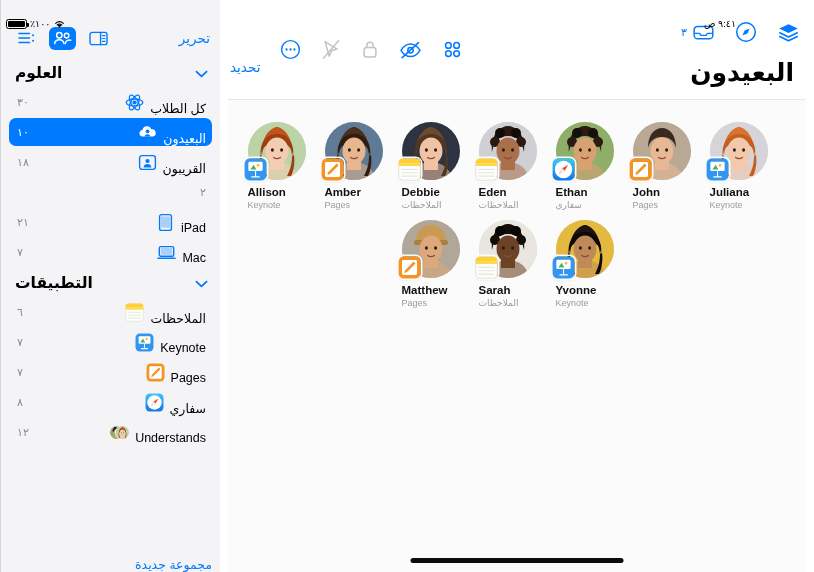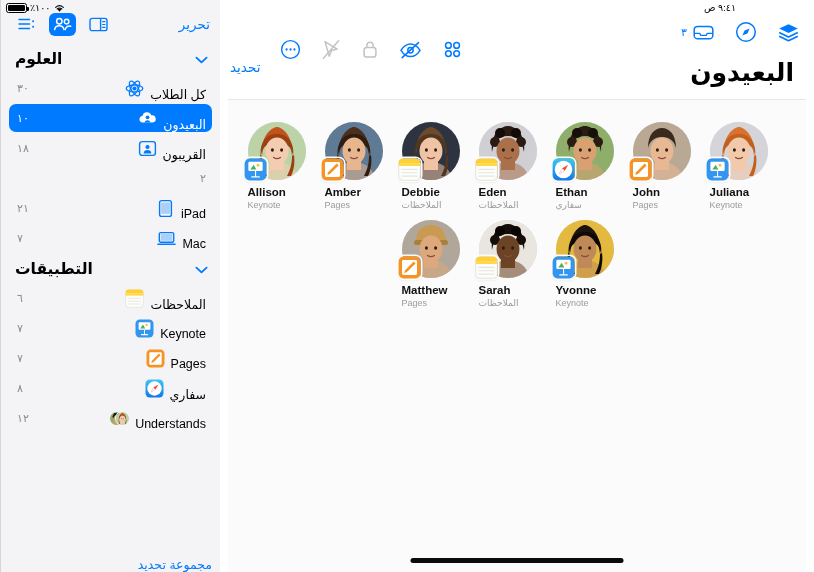--- a/index.html
+++ b/index.html
@@ -13,21 +13,21 @@
     position: relative;
     width: 814px; height: 572px;
     display: flex;
     flex-direction: row;
     background: #ffffff;
   }
 
   
   .statusbar {
     position: absolute;
-    top: 0; left: 0;
+    top: 16px; left: 0;
     width: 744px; height: 18px;
     z-index: 50;
     pointer-events: none;
     text-decoration: underline;
   }
   .sb-left {
     position: absolute;
     left: 6px; top: 2px;
     display: flex; align-items: center; gap: 3px;
     direction: ltr;
@@ -201,21 +201,21 @@
 
   
   .sidebar {
     width: 220px;
     flex: 0 0 220px;
     height: 572px;
     background: #f4f4f7;
     border-left: 1px solid #d6d6da;
     display: flex;
     flex-direction: column;
-    padding-top: 4px;
+    padding-top: 18px;
     position: relative;
   }
   .sb-toolbar {
     height: 40px;
     display: flex;
     align-items: center;
     justify-content: space-between;
     padding: 0 10px 0 12px;
     flex: 0 0 40px;
   }
@@ -941,15 +941,15 @@
                   <path d="M44 34 C44 44 41 50 39 54 L43 54 C46 48 47 40 46 33 Z" fill="#9c3f12"></path>
                 </svg>
               </span>
             </span>
             <span class="row-lbl">Understands</span>
           </span>
           <span class="row-count">١٢</span>
         </div>
       </div>
 
-    <div class="new-group">مجموعة تحديد</div>
+    <div class="new-group">مجموعة جديدة</div>
   </div>
 </div>
 
 </body></html>

